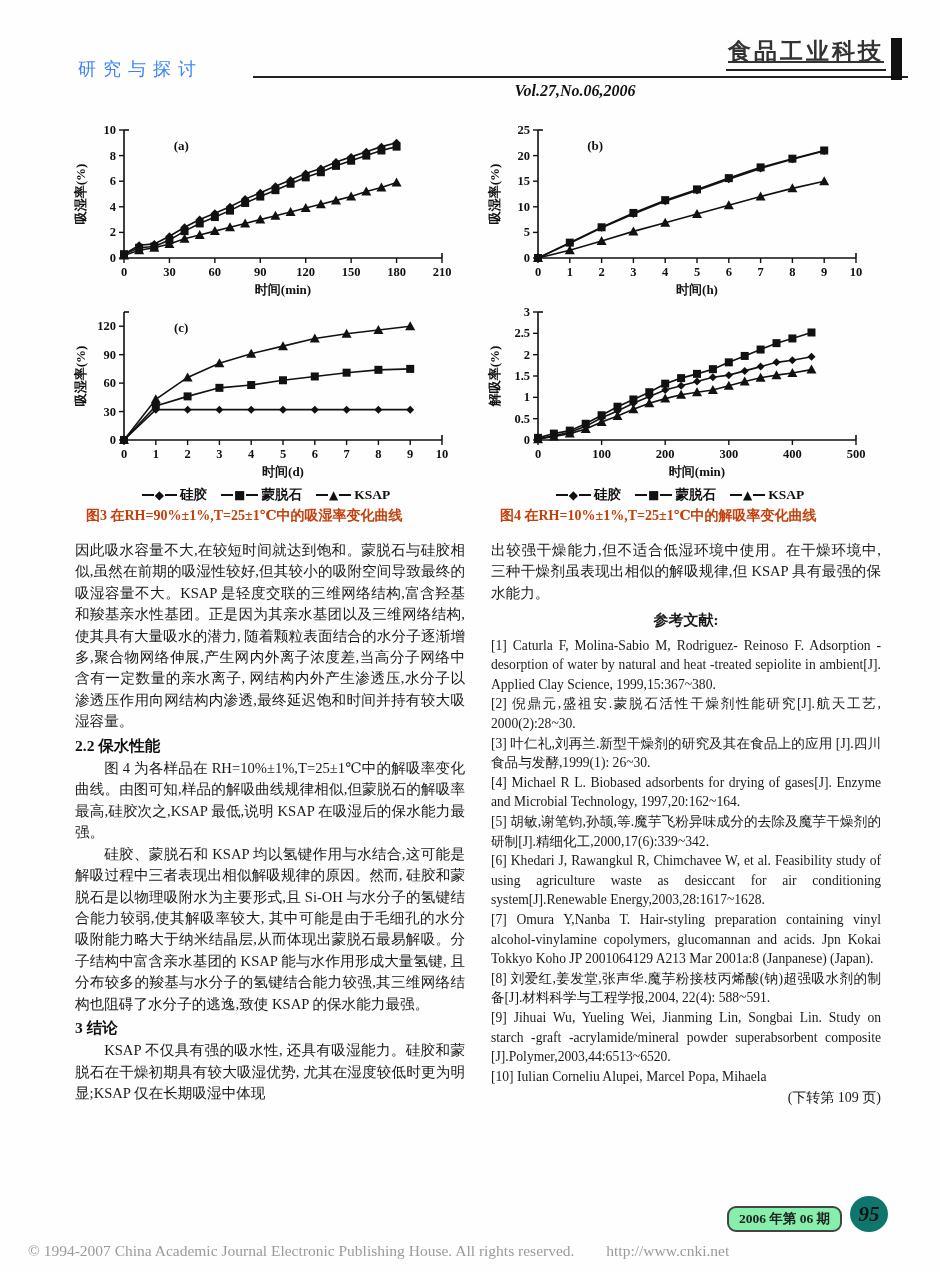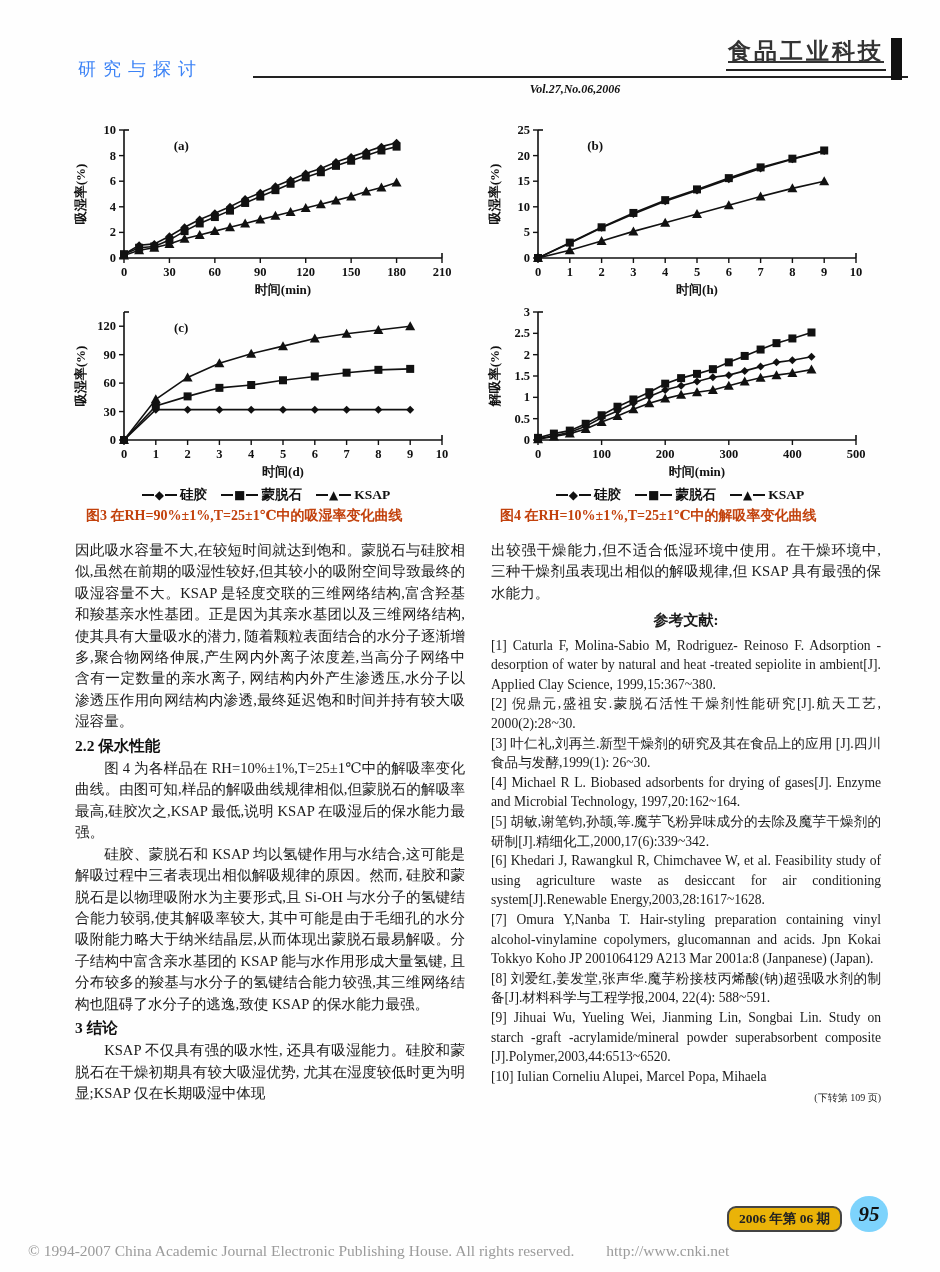--- a/index.html
+++ b/index.html
@@ -6,46 +6,46 @@
   .page{width:940px;height:1272px;position:relative;background:#fefefe;
         font-family:"Liberation Serif","DejaVu Serif",serif;color:#1a1a1a;overflow:hidden;}
   
   .hdr{position:absolute;top:0;left:0;right:0;height:110px;}
   .hdr-section{position:absolute;left:78px;top:57px;font-size:18px;letter-spacing:7px;color:#3b82f6;}
   .hdr-rule{position:absolute;left:253px;right:32px;top:76px;height:2px;background:#222;}
   .hdr-journal{position:absolute;right:54px;top:36px;font-size:23px;font-weight:bold;letter-spacing:3px;
                color:#333;border-bottom:2px solid #222;padding:0 2px 2px 2px;text-decoration:underline;}
   .hdr-bar{position:absolute;right:38px;top:38px;width:11px;height:42px;background:#111;}
   .hdr-vol{position:absolute;left:300px;width:550px;top:82px;text-align:center;
-           font-style:italic;font-weight:bold;font-size:12px;color:#111;}
+           font-style:italic;font-weight:bold;font-size:16px;color:#111;}
   
   .figs{position:absolute;top:118px;left:72px;width:800px;}
   .figs-grid{display:flex;gap:26px;}
   .fig-col{width:388px;display:flex;flex-direction:column;align-items:center;}
   .fig-col svg{display:block;}
   .legend-row{display:flex;justify-content:center;gap:14px;margin-top:4px;height:18px;align-items:center;}
   .legend-item{display:inline-flex;align-items:center;font-size:13.5px;font-weight:bold;color:#111;}
   .legend-line{width:12px;border-top:2px solid #111;display:inline-block;}
   .legend-glyph{font-size:12px;margin:0 1px;font-family:"DejaVu Sans",sans-serif;}
   .legend-label{margin-left:3px;}
   .fig-caption{width:100%;margin-top:3px;font-size:14px;font-weight:bold;color:#c2410c;padding-left:14px;box-sizing:border-box;}
   
   .cols{position:absolute;top:540px;left:75px;width:806px;display:flex;gap:26px;}
   .col{width:390px;font-size:14.6px;line-height:21.4px;text-align:justify;}
   .col p{margin:0;}
   .col p.ind{text-indent:2em;}
   .col h3{margin:2px 0;font-size:15.5px;font-weight:bold;color:#111;}
   .refs-title{text-align:center;font-weight:bold;font-size:15px;margin:6px 0 4px 0;}
   .refs p{margin:0;font-size:13.6px;line-height:19.6px;text-align:justify;}
-  .continued{text-align:right;font-size:10px;margin-top:1px;}
+  .continued{text-align:right;font-size:14px;margin-top:1px;}
   
   .issue-badge{position:absolute;right:98px;bottom:40px;border:2px solid #444;border-radius:9px;
-               padding:2px 10px;font-size:13.5px;font-weight:bold;color:#222;background:#eab308;}
+               padding:2px 10px;font-size:13.5px;font-weight:bold;color:#222;background:#86efac;}
   .page-circle{position:absolute;right:52px;bottom:40px;width:38px;height:36px;border-radius:50%;
-               background:#7dd3fc;display:flex;align-items:center;justify-content:center;
+               background:#0f766e;display:flex;align-items:center;justify-content:center;
                font-style:italic;font-weight:bold;font-size:21px;color:#111;}
   .copyright{position:absolute;left:28px;bottom:12px;color:#9b9b9b;font-size:15.5px;white-space:nowrap;}
   .copyright .url{margin-left:28px;}
   svg text{font-family:"Liberation Serif","DejaVu Serif",serif;fill:#111;}
 </style>
 </head>
 <body>
 
 <div class="page">
 

